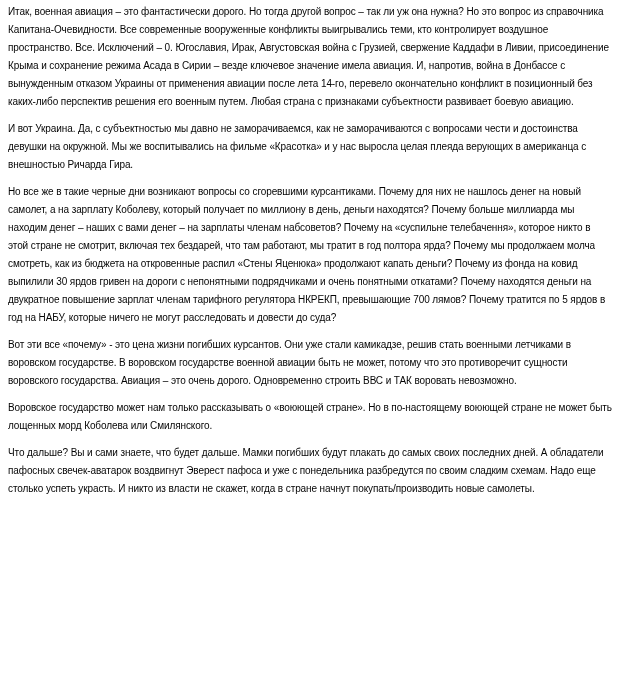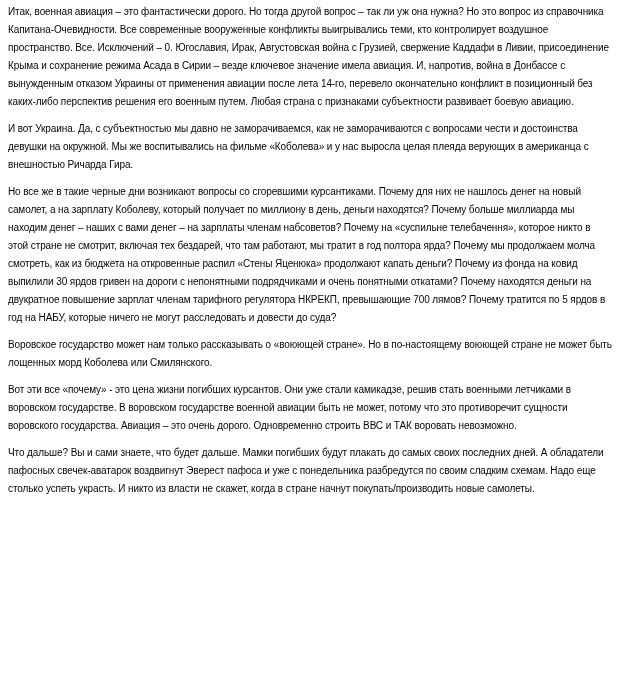--- a/index.html
+++ b/index.html
@@ -27,18 +27,18 @@
   .post p {
     margin: 0 0 9px 0;
     padding: 0;
   }
 </style>
 </head>
 <body>
 
 <main class="post">
   <p>Итак, военная авиация – это фантастически дорого. Но тогда другой вопрос – так ли уж она нужна? Но это вопрос из справочника Капитана-Очевидности. Все современные вооруженные конфликты выигрывались теми, кто контролирует воздушное пространство. Все. Исключений – 0. Югославия, Ирак, Августовская война с Грузией, свержение Каддафи в Ливии, присоединение Крыма и сохранение режима Асада в Сирии – везде ключевое значение имела авиация. И, напротив, война в Донбассе с вынужденным отказом Украины от применения авиации после лета 14-го, перевело окончательно конфликт в позиционный без каких-либо перспектив решения его военным путем. Любая страна с признаками субъектности развивает боевую авиацию.</p>
-  <p>И вот Украина. Да, с субъектностью мы давно не заморачиваемся, как не заморачиваются с вопросами чести и достоинства девушки на окружной. Мы же воспитывались на фильме «Коболева» и у нас выросла целая плеяда верующих в американца с внешностью Ричарда Гира.</p>
+  <p>И вот Украина. Да, с субъектностью мы давно не заморачиваемся, как не заморачиваются с вопросами чести и достоинства девушки на окружной. Мы же воспитывались на фильме «Красотка» и у нас выросла целая плеяда верующих в американца с внешностью Ричарда Гира.</p>
   <p>Но все же в такие черные дни возникают вопросы со сгоревшими курсантиками. Почему для них не нашлось денег на новый самолет, а на зарплату Коболеву, который получает по миллиону в день, деньги находятся? Почему больше миллиарда мы находим денег – наших с вами денег – на зарплаты членам набсоветов? Почему на «суспильне телебачення», которое никто в этой стране не смотрит, включая тех бездарей, что там работают, мы тратит в год полтора ярда? Почему мы продолжаем молча смотреть, как из бюджета на откровенные распил «Стены Яценюка» продолжают капать деньги? Почему из фонда на ковид выпилили 30 ярдов гривен на дороги с непонятными подрядчиками и очень понятными откатами? Почему находятся деньги на двукратное повышение зарплат членам тарифного регулятора НКРЕКП, превышающие 700 лямов? Почему тратится по 5 ярдов в год на НАБУ, которые ничего не могут расследовать и довести до суда?</p>
+  <p>Вот эти все «почему» - это цена жизни погибших курсантов. Они уже стали камикадзе, решив стать военными летчиками в воровском государстве. В воровском государстве военной авиации быть не может, потому что это противоречит сущности воровского государства. Авиация – это очень дорого. Одновременно строить ВВС и ТАК воровать невозможно.</p>
   <p>Воровское государство может нам только рассказывать о «воюющей стране». Но в по-настоящему воюющей стране не может быть лощенных морд Коболева или Смилянского.</p>
-  <p>Вот эти все «почему» - это цена жизни погибших курсантов. Они уже стали камикадзе, решив стать военными летчиками в воровском государстве. В воровском государстве военной авиации быть не может, потому что это противоречит сущности воровского государства. Авиация – это очень дорого. Одновременно строить ВВС и ТАК воровать невозможно.</p>
   <p>Что дальше? Вы и сами знаете, что будет дальше. Мамки погибших будут плакать до самых своих последних дней. А обладатели пафосных свечек-аватарок воздвигнут Эверест пафоса и уже с понедельника разбредутся по своим сладким схемам. Надо еще столько успеть украсть. И никто из власти не скажет, когда в стране начнут покупать/производить новые самолеты.</p>
 </main>
 
 </body></html>

